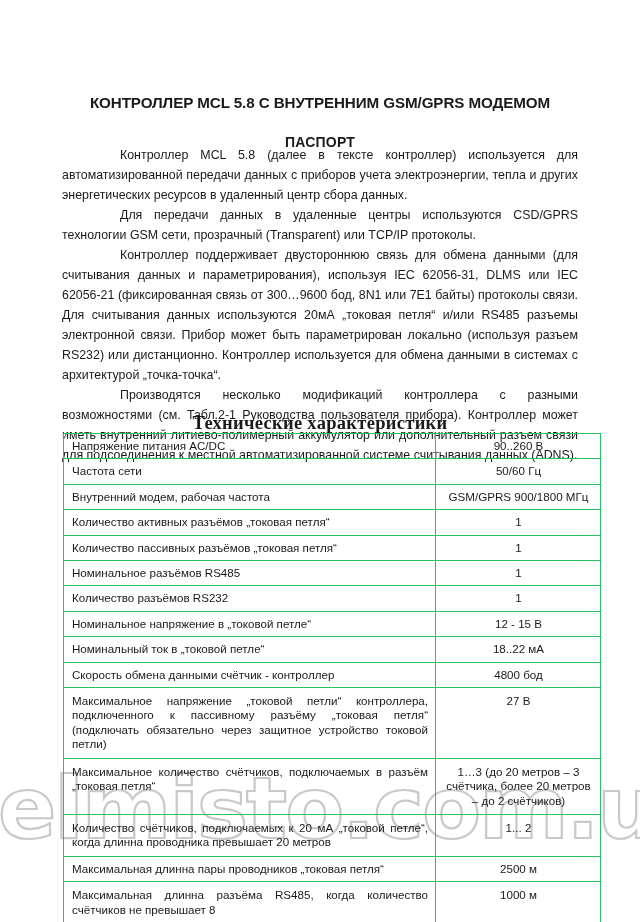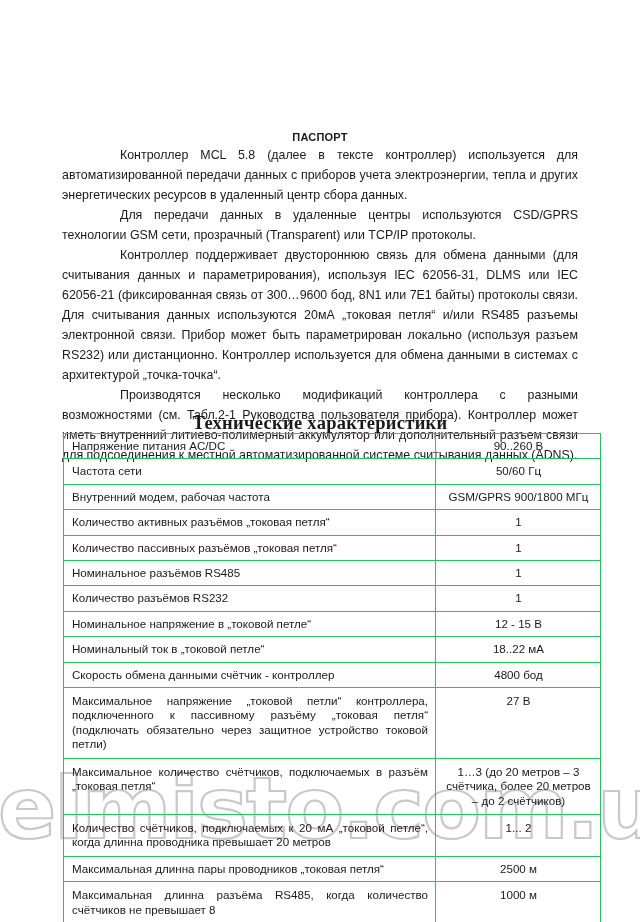--- a/index.html
+++ b/index.html
@@ -63,21 +63,21 @@
     letter-spacing: -0.1px;
     white-space: nowrap;
   }
 
   .doc-subtitle {
     position: absolute;
     left: 0;
     right: 0;
     top: 122px;
     text-align: center;
-    font-size: 11px;
+    font-size: 14px;
     font-weight: bold;
     letter-spacing: 0.2px;
   }
 
   .body-text {
     position: absolute;
     left: 62px;
     top: 145px;
     width: 516px;
     font-size: 12.4px;
@@ -141,20 +141,21 @@
 <body>
 
 <div class="page">
 
   <svg class="watermark" viewBox="0 0 660 130" xmlns="http://www.w3.org/2000/svg" aria-hidden="true">
     <text class="watermark-text" x="4" y="96" style="stroke: rgb(201, 201, 201);">elmisto.com.ua</text>
   </svg>
 
   <div class="content">
 
+    <h1 class="doc-title">КОНТРОЛЛЕР MCL 5.8 С ВНУТРЕННИМ GSM/GPRS МОДЕМОМ</h1>
 
     <h2 class="doc-subtitle">ПАСПОРТ</h2>
 
     <div class="body-text">
       <p>Контроллер MCL 5.8 (далее в тексте контроллер) используется для автоматизированной передачи данных с приборов учета электроэнергии, тепла и других энергетических ресурсов в удаленный центр сбора данных.</p>
       <p>Для передачи данных в удаленные центры используются CSD/GPRS технологии GSM сети, прозрачный (Transparent) или TCP/IP протоколы.</p>
       <p>Контроллер поддерживает двустороннюю связь для обмена данными (для считывания данных и параметрирования), используя IEC 62056-31, DLMS или IEC 62056-21 (фиксированная связь от 300…9600 бод, 8N1 или 7E1 байты) протоколы связи. Для считывания данных используются 20мА „токовая петля“ и/или RS485 разъемы электронной связи. Прибор может быть параметрирован локально (используя разъем RS232) или дистанционно. Контроллер используется для обмена данными в системах с архитектурой „точка-точка“.</p>
       <p>Производятся несколько модификаций контроллера с разными возможностями (см. Табл.2-1 Руководства пользователя прибора). Контроллер может иметь внутренний литиево-полимерный аккумулятор или дополнительный разъем связи для подсоединения к местной автоматизированной системе считывания данных (ADNS).</p>
     </div>
 

